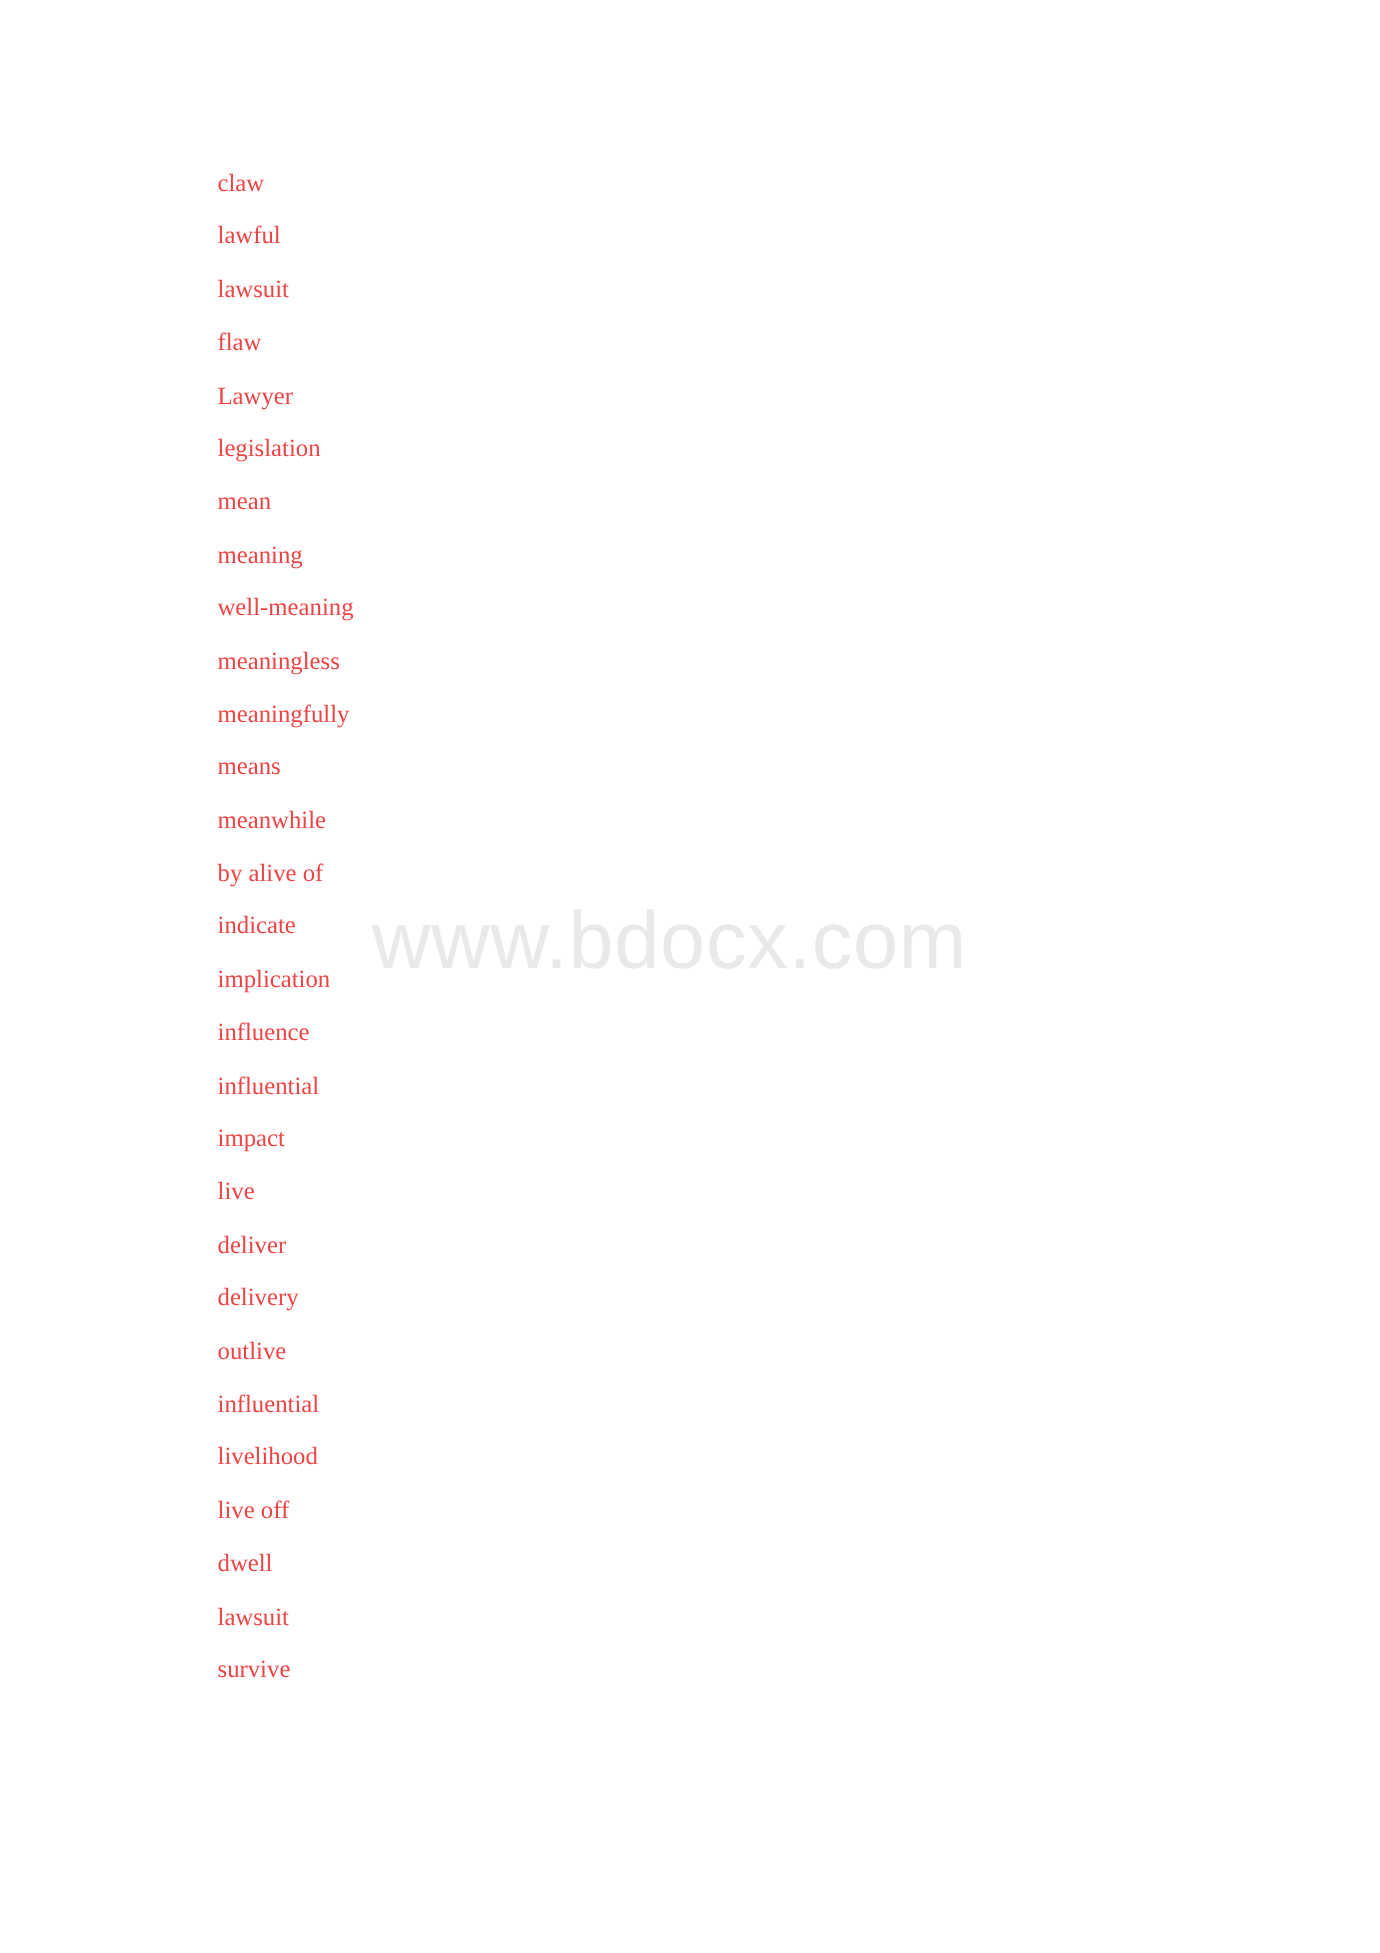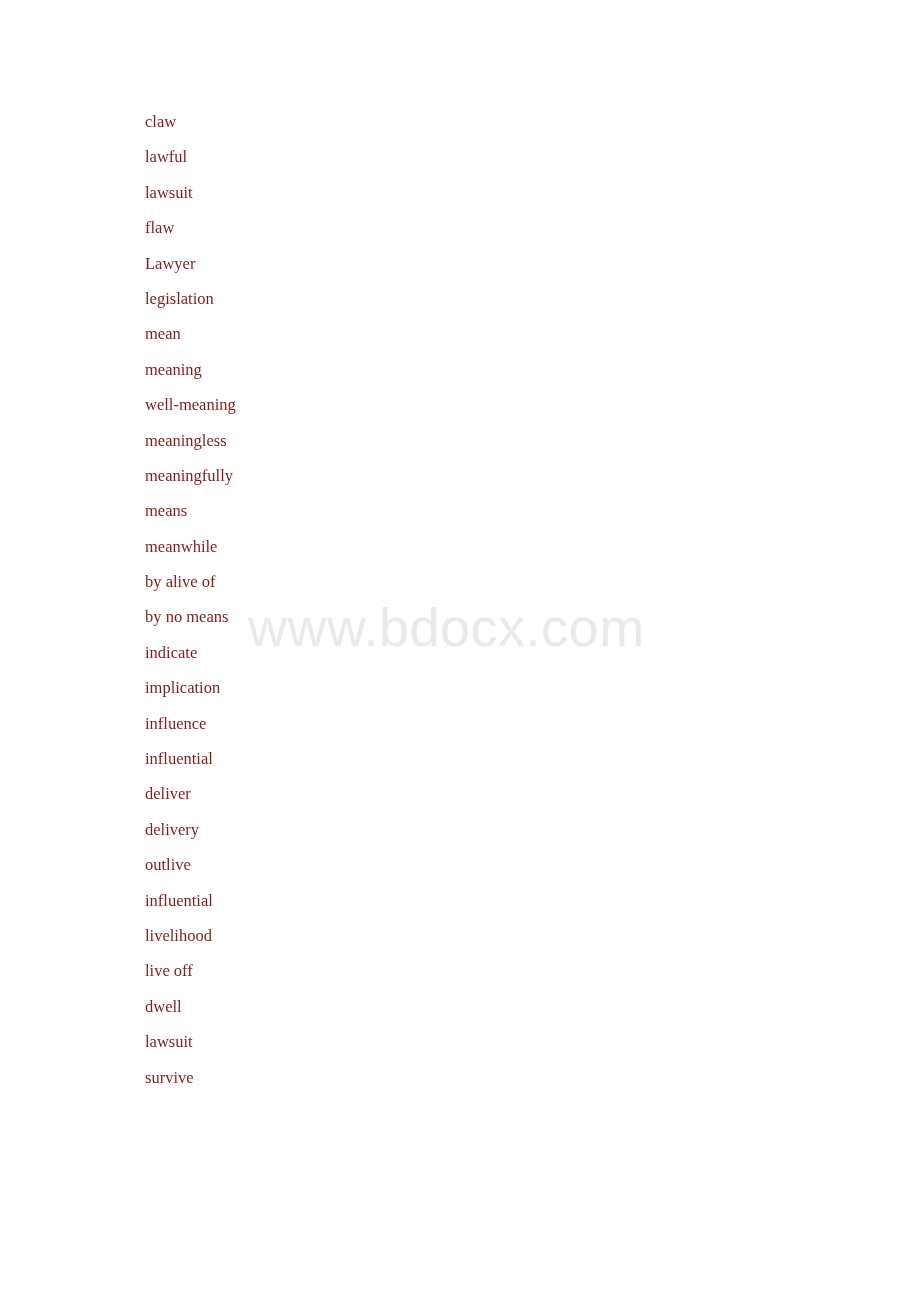--- a/index.html
+++ b/index.html
@@ -61,21 +61,21 @@
     margin: 0;
     padding: 0;
     list-style: none;
     width: 600px;
   }
 
   .word-item {
     font-family: "Liberation Serif", "DejaVu Serif", serif;
     font-size: 16.5px;
     line-height: 35.4px;
-    color: #7f1d1d;
+    color: #ef4444;
     white-space: nowrap;
     height: 35.4px;
   }
 </style>
 </head>
 <body>
 
 <div class="page">
 
   <div class="watermark-layer">
@@ -91,25 +91,26 @@
         <li class="word-item">Lawyer</li>
         <li class="word-item">legislation</li>
         <li class="word-item">mean</li>
         <li class="word-item">meaning</li>
         <li class="word-item">well-meaning</li>
         <li class="word-item">meaningless</li>
         <li class="word-item">meaningfully</li>
         <li class="word-item">means</li>
         <li class="word-item">meanwhile</li>
         <li class="word-item">by alive of</li>
-        <li class="word-item">by no means</li>
         <li class="word-item">indicate</li>
         <li class="word-item">implication</li>
         <li class="word-item">influence</li>
         <li class="word-item">influential</li>
+        <li class="word-item">impact</li>
+        <li class="word-item">live</li>
         <li class="word-item">deliver</li>
         <li class="word-item">delivery</li>
         <li class="word-item">outlive</li>
         <li class="word-item">influential</li>
         <li class="word-item">livelihood</li>
         <li class="word-item">live off</li>
         <li class="word-item">dwell</li>
         <li class="word-item">lawsuit</li>
         <li class="word-item">survive</li>
       </ul>

